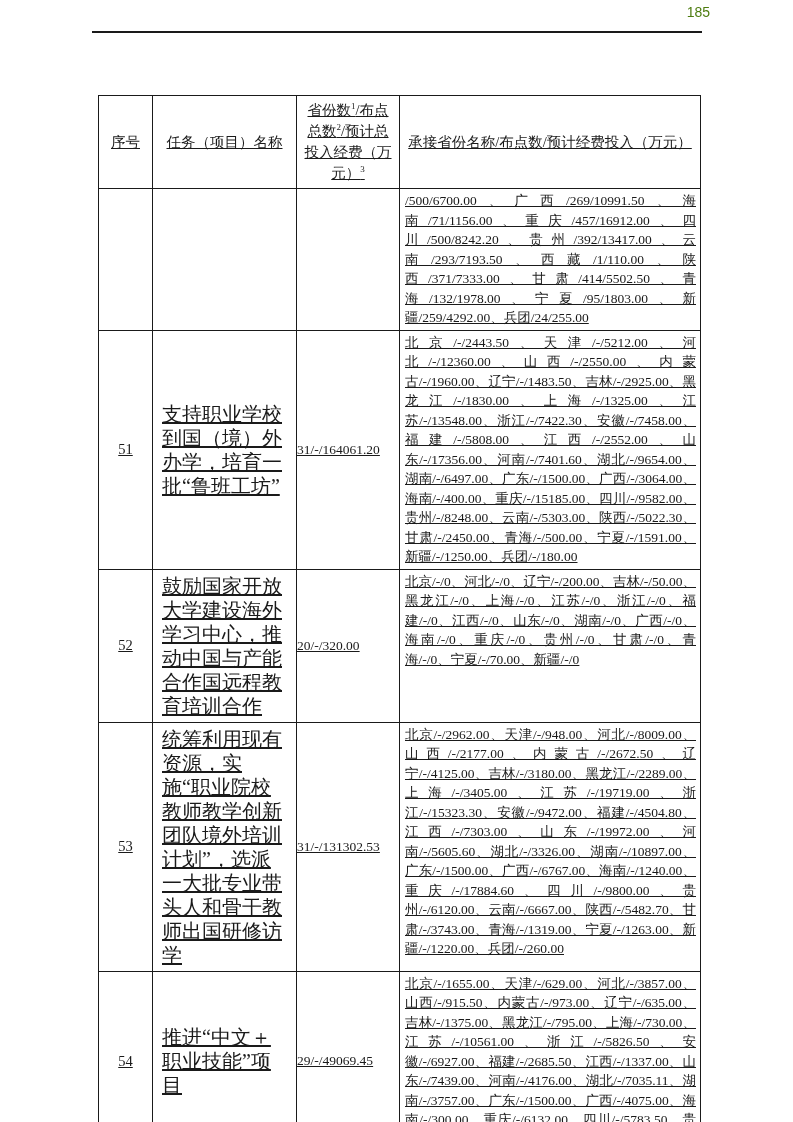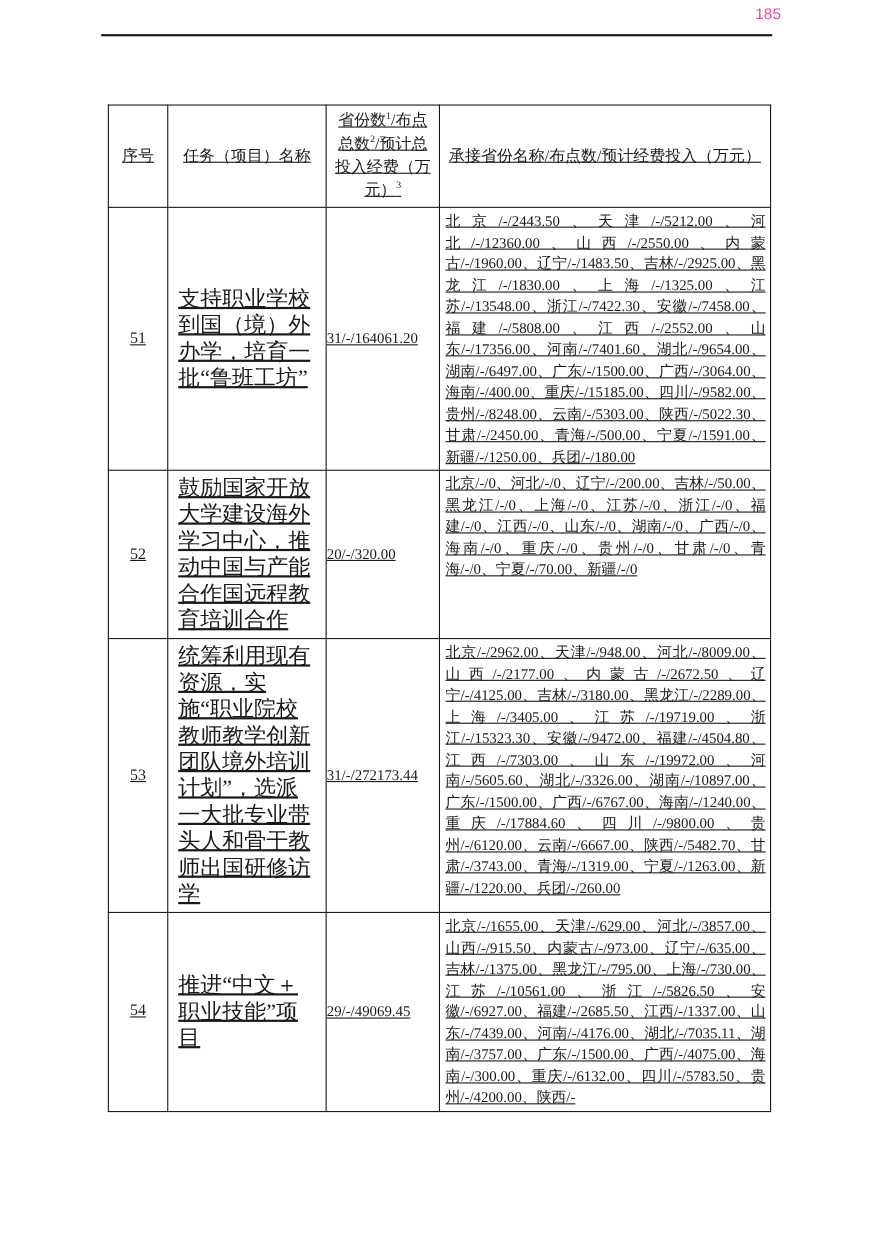--- a/index.html
+++ b/index.html
@@ -10,21 +10,21 @@
     color: #1a1a1a;
     position: relative;
     overflow: hidden;
   }
   .page-number {
     position: absolute;
     top: 4px;
     right: 83px;
     font-size: 14px;
     font-family: "Liberation Sans", "DejaVu Sans", sans-serif;
-    color: #ec4899;
+    color: #4d7c0f;
   }
   .header-rule {
     position: absolute;
     top: 31px;
     left: 92px;
     width: 610px;
     height: 2px;
     background: #1a1a1a;
   }
   table.doc-table {
@@ -103,39 +103,45 @@
       <col class="c4">
   </colgroup>
   <tbody>
     <tr class="r-head">
       <th>序号</th>
       <th>任务（项目）名称</th>
       <th><span>省份数</span><sup>1</sup><span>/布点总数</span><sup>2</sup><span>/预计总投入经费（万元）</span><sup>3</sup></th>
       <th>承接省份名称/布点数/预计经费投入（万元）</th>
     </tr>
 
+    <tr class="r-cont">
+      <td class="cell-id"></td>
+      <td class="cell-name"></td>
+      <td class="cell-summary"></td>
+      <td class="cell-detail">/500/6700.00、广西/269/10991.50、海南/71/1156.00、重庆/457/16912.00、四川/500/8242.20、贵州/392/13417.00、云南/293/7193.50、西藏/1/110.00、陕西/371/7333.00、甘肃/414/5502.50、青海/132/1978.00、宁夏/95/1803.00、新疆/259/4292.00、兵团/24/255.00</td>
+    </tr>
 
     <tr class="r-51">
       <td class="cell-id">51</td>
       <td class="cell-name">支持职业学校到国（境）外办学，培育一批“鲁班工坊”</td>
       <td class="cell-summary">31/-/164061.20</td>
       <td class="cell-detail">北京/-/2443.50、天津/-/5212.00、河北/-/12360.00、山西/-/2550.00、内蒙古/-/1960.00、辽宁/-/1483.50、吉林/-/2925.00、黑龙江/-/1830.00、上海/-/1325.00、江苏/-/13548.00、浙江/-/7422.30、安徽/-/7458.00、福建/-/5808.00、江西/-/2552.00、山东/-/17356.00、河南/-/7401.60、湖北/-/9654.00、湖南/-/6497.00、广东/-/1500.00、广西/-/3064.00、海南/-/400.00、重庆/-/15185.00、四川/-/9582.00、贵州/-/8248.00、云南/-/5303.00、陕西/-/5022.30、甘肃/-/2450.00、青海/-/500.00、宁夏/-/1591.00、新疆/-/1250.00、兵团/-/180.00</td>
     </tr>
 
     <tr class="r-52">
       <td class="cell-id">52</td>
       <td class="cell-name">鼓励国家开放大学建设海外学习中心，推动中国与产能合作国远程教育培训合作</td>
       <td class="cell-summary">20/-/320.00</td>
       <td class="cell-detail">北京/-/0、河北/-/0、辽宁/-/200.00、吉林/-/50.00、黑龙江/-/0、上海/-/0、江苏/-/0、浙江/-/0、福建/-/0、江西/-/0、山东/-/0、湖南/-/0、广西/-/0、海南/-/0、重庆/-/0、贵州/-/0、甘肃/-/0、青海/-/0、宁夏/-/70.00、新疆/-/0</td>
     </tr>
 
     <tr class="r-53">
       <td class="cell-id">53</td>
       <td class="cell-name">统筹利用现有资源，实施“职业院校教师教学创新团队境外培训计划”，选派一大批专业带头人和骨干教师出国研修访学</td>
-      <td class="cell-summary">31/-/272173.44</td>
+      <td class="cell-summary">31/-/131302.53</td>
       <td class="cell-detail">北京/-/2962.00、天津/-/948.00、河北/-/8009.00、山西/-/2177.00、内蒙古/-/2672.50、辽宁/-/4125.00、吉林/-/3180.00、黑龙江/-/2289.00、上海/-/3405.00、江苏/-/19719.00、浙江/-/15323.30、安徽/-/9472.00、福建/-/4504.80、江西/-/7303.00、山东/-/19972.00、河南/-/5605.60、湖北/-/3326.00、湖南/-/10897.00、广东/-/1500.00、广西/-/6767.00、海南/-/1240.00、重庆/-/17884.60、四川/-/9800.00、贵州/-/6120.00、云南/-/6667.00、陕西/-/5482.70、甘肃/-/3743.00、青海/-/1319.00、宁夏/-/1263.00、新疆/-/1220.00、兵团/-/260.00</td>
     </tr>
 
     <tr class="r-54">
       <td class="cell-id">54</td>
       <td class="cell-name">推进“中文＋职业技能”项目</td>
       <td class="cell-summary">29/-/49069.45</td>
       <td class="cell-detail">北京/-/1655.00、天津/-/629.00、河北/-/3857.00、山西/-/915.50、内蒙古/-/973.00、辽宁/-/635.00、吉林/-/1375.00、黑龙江/-/795.00、上海/-/730.00、江苏/-/10561.00、浙江/-/5826.50、安徽/-/6927.00、福建/-/2685.50、江西/-/1337.00、山东/-/7439.00、河南/-/4176.00、湖北/-/7035.11、湖南/-/3757.00、广东/-/1500.00、广西/-/4075.00、海南/-/300.00、重庆/-/6132.00、四川/-/5783.50、贵州/-/4200.00、陕西/-</td>
     </tr>
   </tbody>

